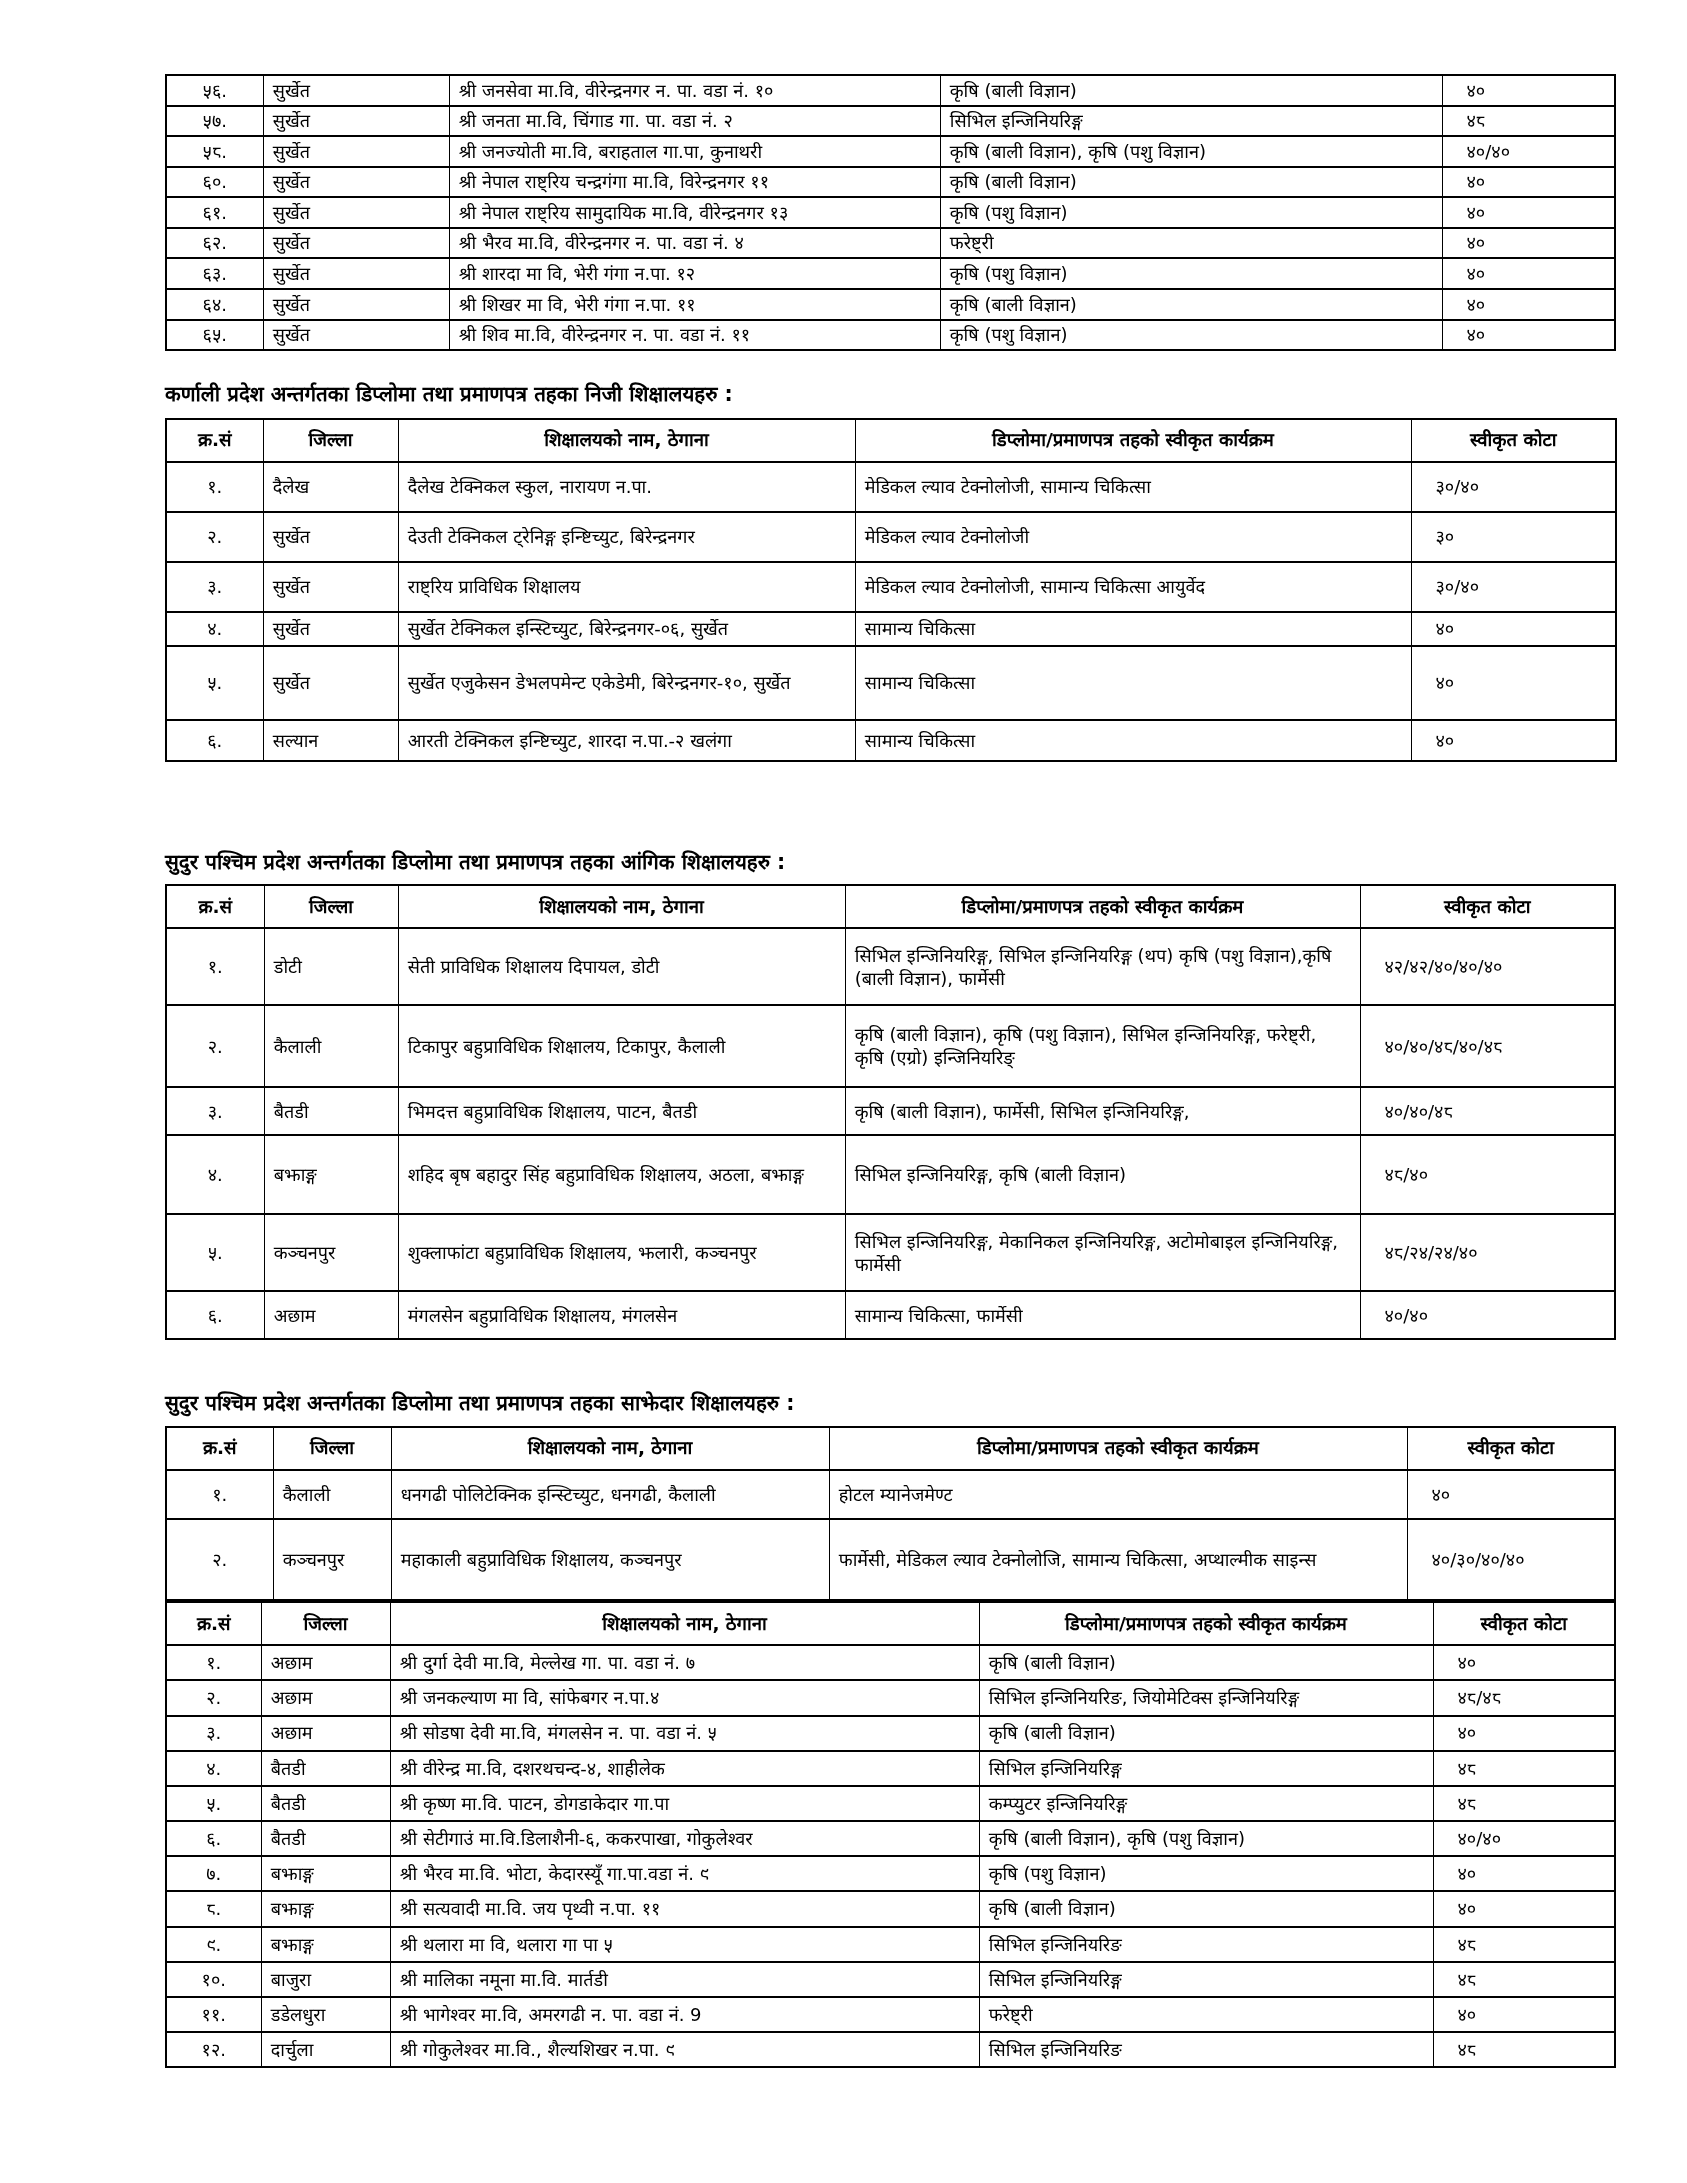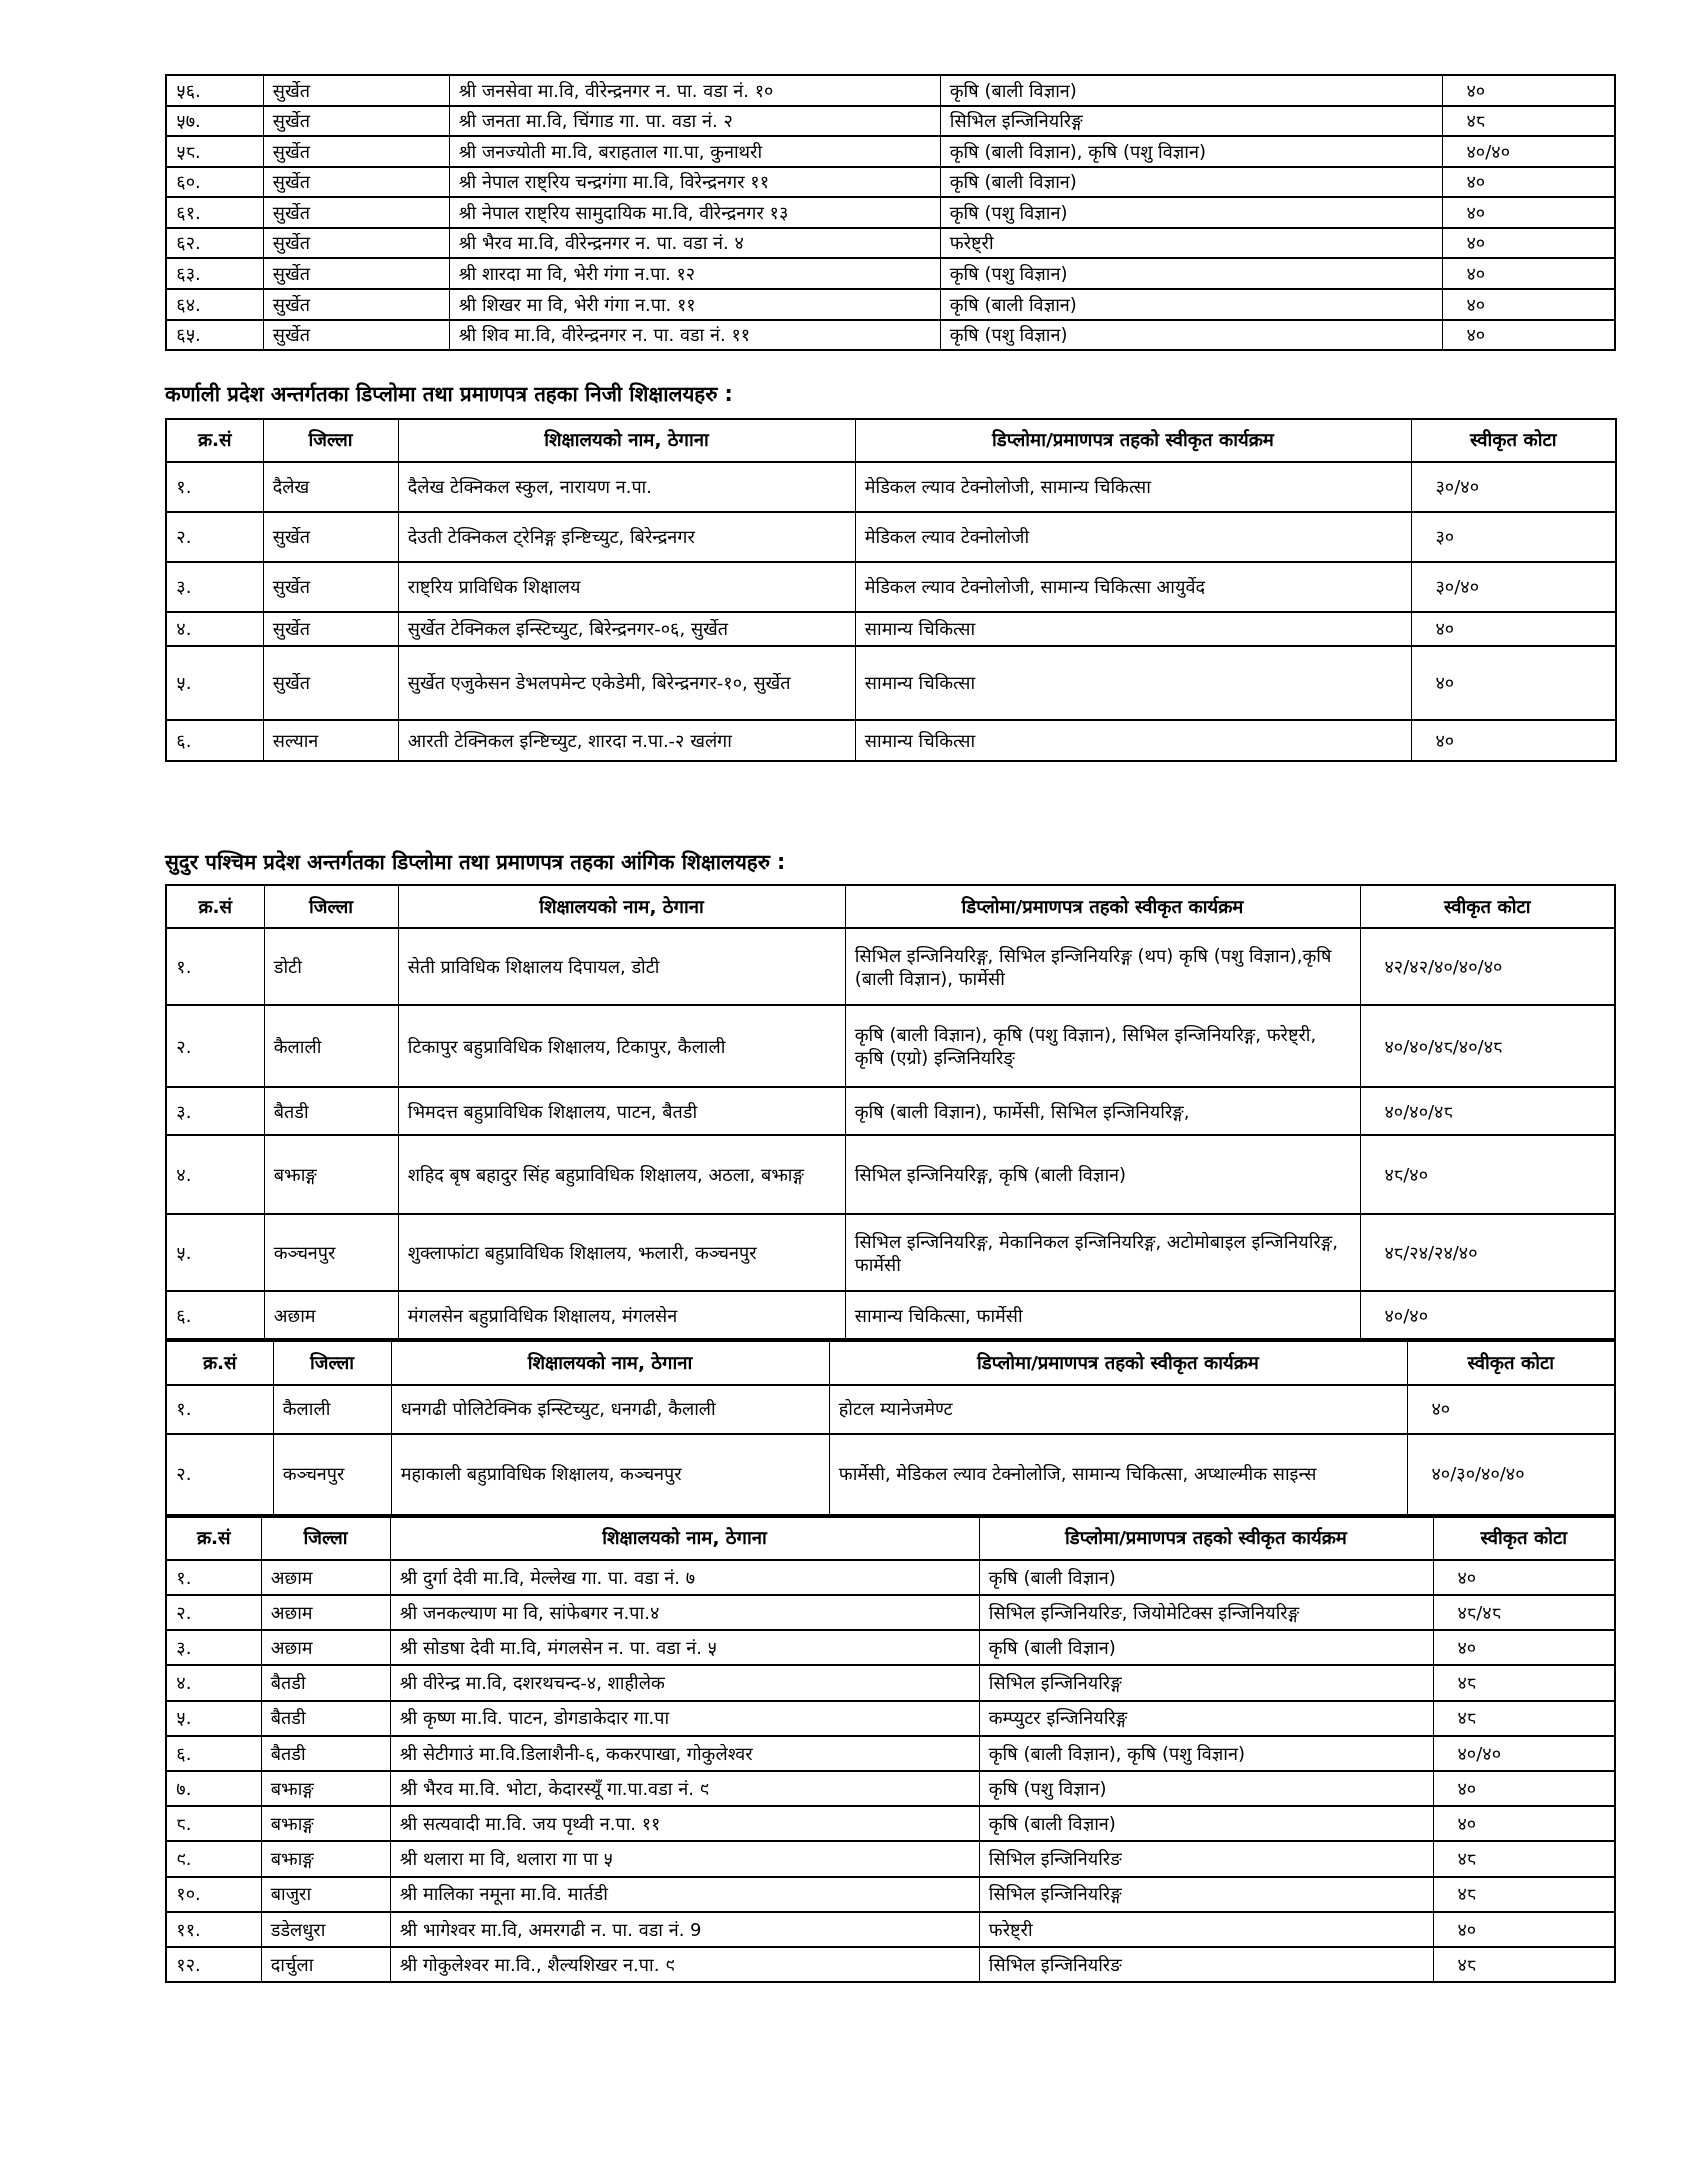--- a/index.html
+++ b/index.html
@@ -18,21 +18,21 @@
     padding:2.6px 9.3px;
     font-size:18px;line-height:1.3;
     vertical-align:middle;
     overflow:hidden;
     word-wrap:break-word;
   }
   table.t tr{border-top:2px solid #000;border-bottom:2px solid #000;}
   table.t th{
     font-weight:bold;text-align:center;font-size:18.5px;height:36px;
   }
-  table.t td:first-child{}
+  table.t td:first-child{text-align:center;}
   table.t td:nth-child(5){padding-left:24px;}
   
   .t1 td{padding-top:1.3px;padding-bottom:1.3px;height:22.5px;}
   
   .t2 tbody tr:nth-child(1){height:50px;}
   .t2 tbody tr:nth-child(2){height:50px;}
   .t2 tbody tr:nth-child(3){height:50px;}
   .t2 tbody tr:nth-child(4){height:34px;}
   .t2 tbody tr:nth-child(5){height:74px;}
   .t2 tbody tr:nth-child(6){height:41px;}
@@ -258,20 +258,21 @@
         <tr>
           <td>६.</td>
           <td>अछाम</td>
           <td>मंगलसेन बहुप्राविधिक शिक्षालय, मंगलसेन</td>
           <td>सामान्य चिकित्सा, फार्मेसी</td>
           <td>४०/४०</td>
         </tr>
       </tbody>
   </table>
 
+  <p class="heading h3">सुदुर पश्चिम प्रदेश अन्तर्गतका डिप्लोमा तथा प्रमाणपत्र तहका साझेदार शिक्षालयहरु :</p>
   <table class="t t4">
     <colgroup>
       <col style="width:107px">
         <col style="width:118px">
         <col style="width:438px">
         <col style="width:578px">
         <col style="width:208px">
     </colgroup>
     <thead>
       <tr>

